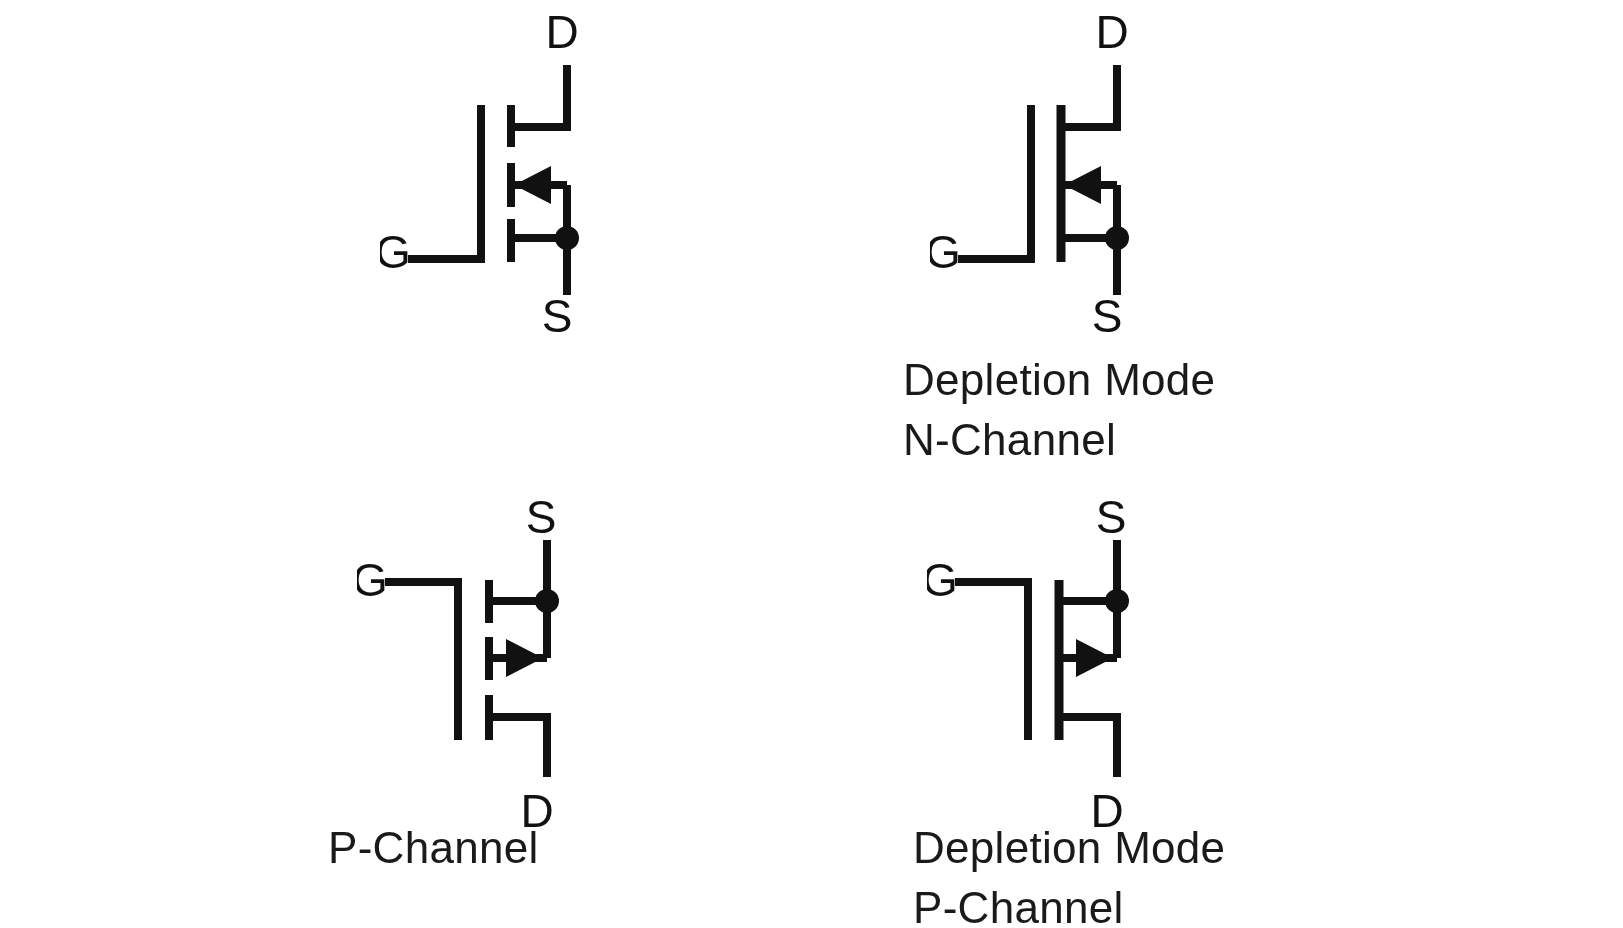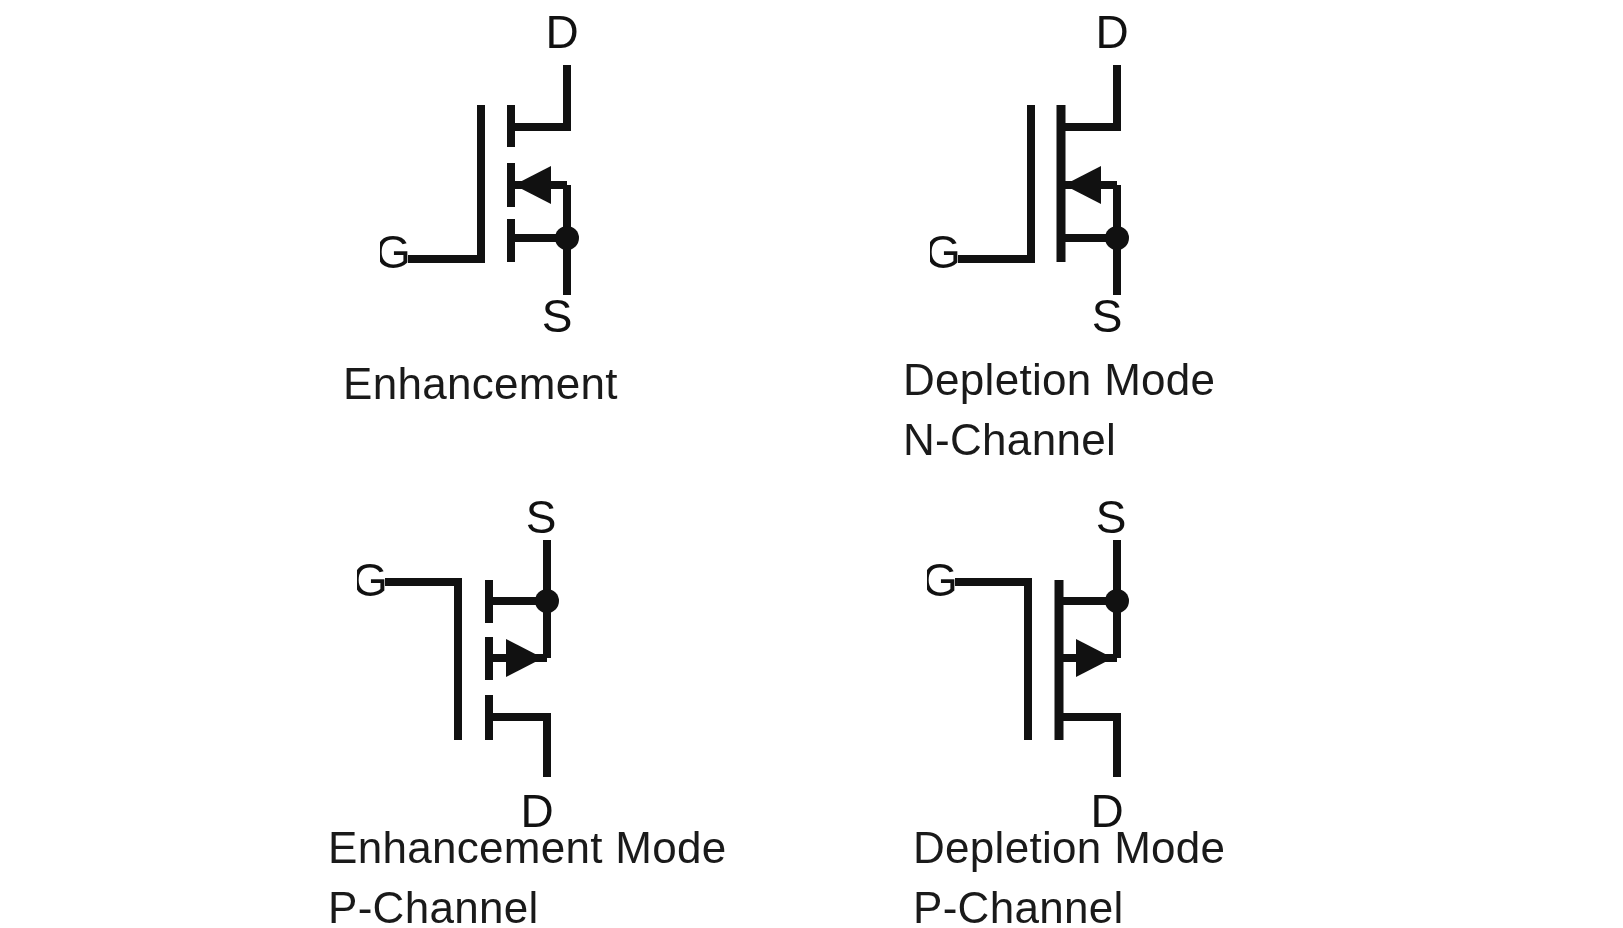--- a/index.html
+++ b/index.html
@@ -64,21 +64,20 @@
     <polygon class="solid-shape" points="134,185 171,166 171,204"></polygon>
     <line class="wire" x1="187" y1="185" x2="187" y2="238"></line>
     <line class="wire" x1="131" y1="238" x2="187" y2="238"></line>
     <circle class="solid-shape" cx="187" cy="238" r="12"></circle>
     <line class="wire" x1="187" y1="238" x2="187" y2="295"></line>
     <text class="terminal-label" x="182" y="48" text-anchor="middle">D</text>
     <text class="terminal-label" x="13" y="268" text-anchor="middle">G</text>
     <text class="terminal-label" x="177" y="332" text-anchor="middle">S</text>
   </svg>
   <div class="caption" style="left:343px; top:354px;">
-    <div>Enhancement</div>
   </div>
 
   <svg class="symbol-svg" style="left:930px; top:0px;" width="250" height="345" viewBox="0 0 250 345">
     <line class="wire" x1="101" y1="105" x2="101" y2="262"></line>
     <line class="wire" x1="28" y1="259" x2="105" y2="259"></line>
     <line class="wire-thick" x1="131" y1="105" x2="131" y2="262"></line>
     <polyline class="wire" points="131,127 187,127 187,65"></polyline>
     <line class="wire" x1="131" y1="185" x2="187" y2="185"></line>
     <polygon class="solid-shape" points="134,185 171,166 171,204"></polygon>
     <line class="wire" x1="187" y1="185" x2="187" y2="238"></line>
@@ -104,21 +103,20 @@
     <circle class="solid-shape" cx="190" cy="114" r="12"></circle>
     <line class="wire" x1="190" y1="114" x2="190" y2="171"></line>
     <line class="wire" x1="132" y1="171" x2="190" y2="171"></line>
     <polygon class="solid-shape" points="186,171 149,152 149,190"></polygon>
     <polyline class="wire" points="132,230 190,230 190,290"></polyline>
     <text class="terminal-label" x="184" y="46" text-anchor="middle">S</text>
     <text class="terminal-label" x="13" y="109" text-anchor="middle">G</text>
     <text class="terminal-label" x="180" y="340" text-anchor="middle">D</text>
   </svg>
   <div class="caption" style="left:328px; top:818px;">
-    <div>Enhancement Mode</div>
     <div>P-Channel</div>
   </div>
 
   <svg class="symbol-svg" style="left:927px; top:487px;" width="250" height="350" viewBox="0 0 250 350">
     <line class="wire" x1="101" y1="93" x2="101" y2="253"></line>
     <line class="wire" x1="28" y1="95" x2="105" y2="95"></line>
     <line class="wire-thick" x1="132" y1="93" x2="132" y2="253"></line>
     <polyline class="wire" points="132,114 190,114 190,53"></polyline>
     <circle class="solid-shape" cx="190" cy="114" r="12"></circle>
     <line class="wire" x1="190" y1="114" x2="190" y2="171"></line>

